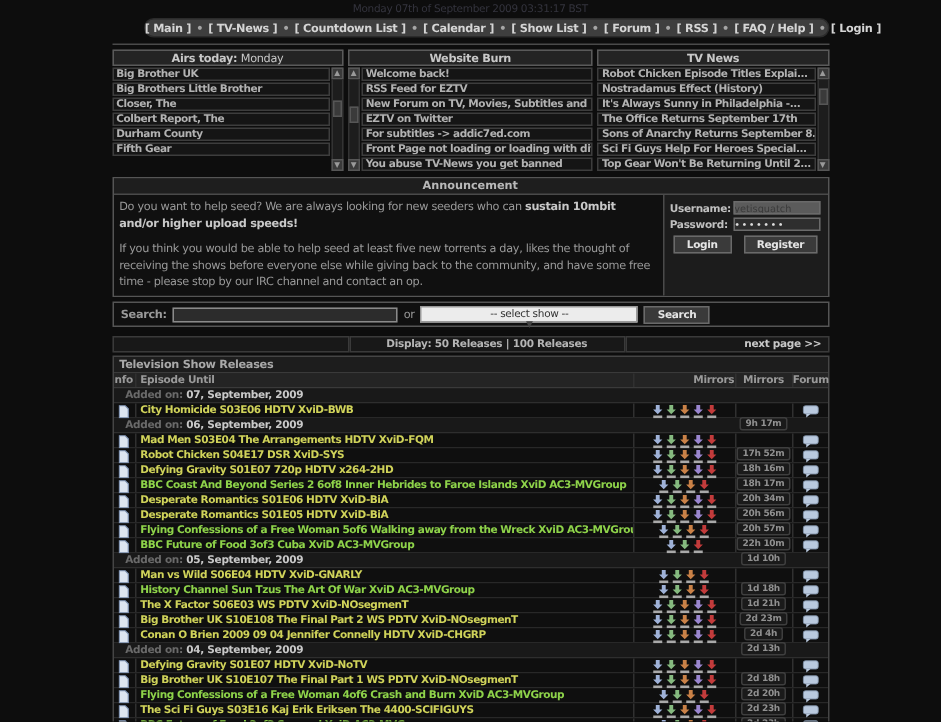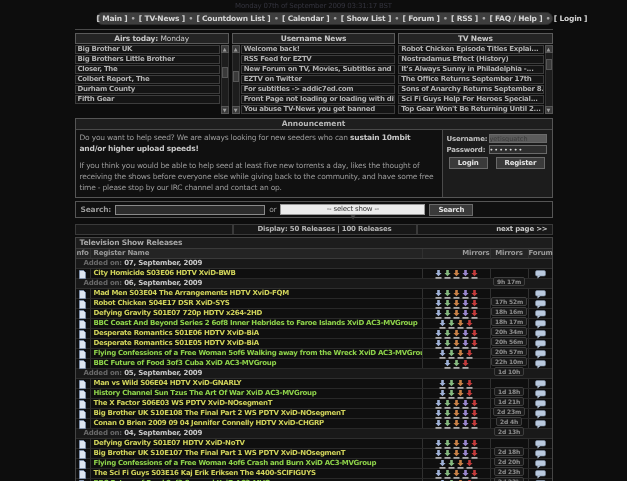--- a/index.html
+++ b/index.html
@@ -122,21 +122,21 @@
         <div class="scroll">
           <div class="sarrow">▲</div>
           <div class="strack">
               <div class="sthumb" style="top:14px"></div>
             </div>
           <div class="sarrow">▼</div>
         </div>
       </div>
     </div>
     <div class="col mid">
-      <div class="colhead">Username News</div>
+      <div class="colhead">Website Burn</div>
       <div class="colbody">
         <div class="scroll left">
           <div class="sarrow">▲</div>
           <div class="strack">
               <div class="sthumb" style="top:18px"></div>
             </div>
           <div class="sarrow">▼</div>
         </div>
         <div class="list" id="website-list">
             <div class="item">Welcome back!</div>
@@ -215,21 +215,21 @@
       <span>|</span>
       <span class="disp-link">100 Releases</span>
     </div>
     <div class="disp-right"><span class="disp-link">next page &gt;&gt;</span></div>
   </div>
 
   <div class="tbl">
     <div class="tbl-title">Television Show Releases</div>
     <div class="thead">
       <div class="c-nfo">nfo</div>
-      <div class="c-name">Register Name</div>
+      <div class="c-name">Episode Until</div>
       <div class="c-mirrors">Mirrors</div>
       <div class="c-rel">Mirrors</div>
       <div class="c-forum">Forum</div>
     </div>
     <div id="tbody">
         <div class="gsep"><span class="pre">Added on: </span><span>07, September, 2009</span></div>
         <div class="trow">
           <div class="c-nfo">
             <span><svg width="7" height="9" viewBox="0 0 7 9">
                 <path d="M0.5 0.5h4l2 2v6h-6z" fill="#dde5f0" stroke="#8195b5" stroke-width="0.8"></path>

